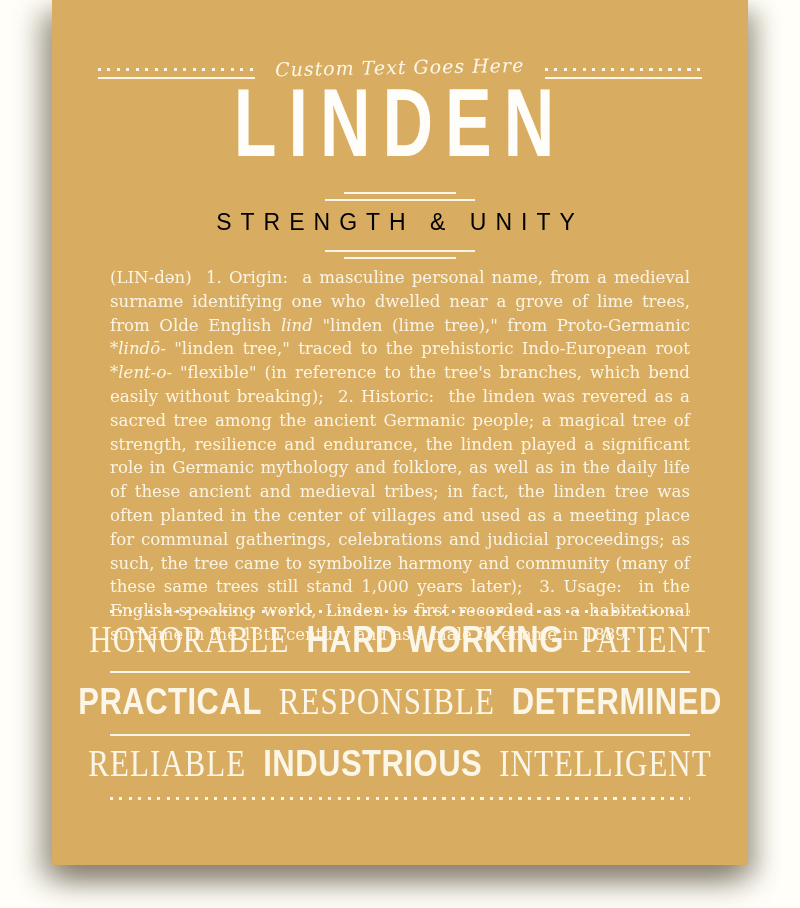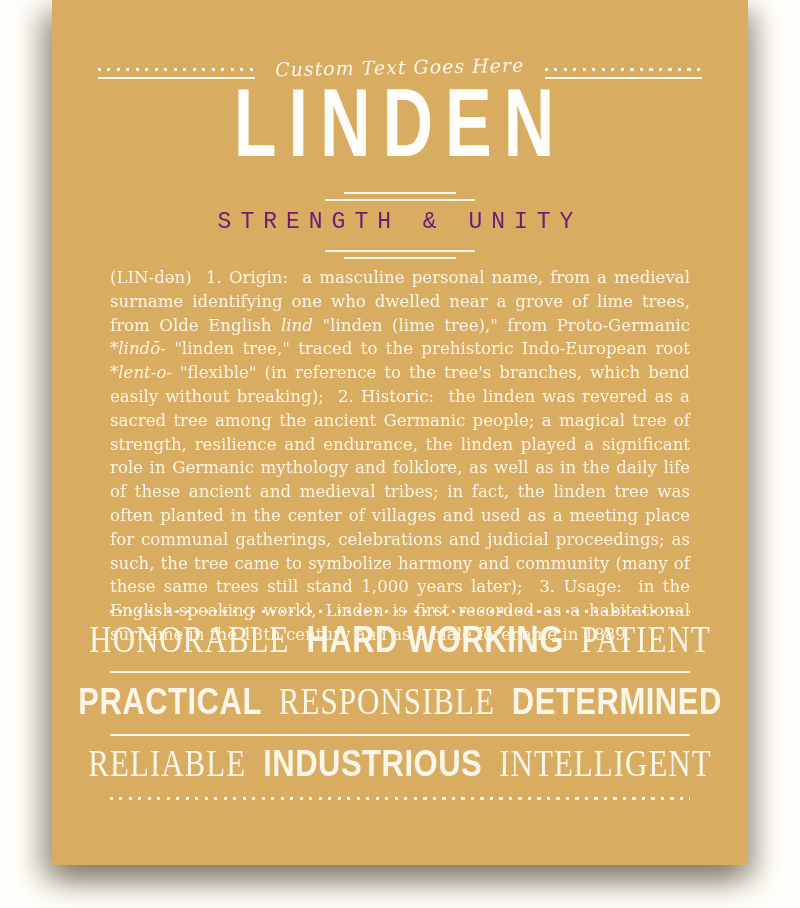--- a/index.html
+++ b/index.html
@@ -57,22 +57,22 @@
   .divider{position:absolute;left:0;right:0;display:flex;flex-direction:column;align-items:center;gap:5px;}
   .divider .ln{height:2px;background:#FCF6E8;}
   .ln-short{width:112px;}
   .ln-long{width:150px;}
   .divider-a{top:192px;}
   .divider-b{top:250px;}
 
   .subtitle{
     position:absolute;top:209px;left:0;right:0;
     text-align:center;
-    color:#701a75;
-    font-family:Liberation Mono, monospace;
+    color:#000000;
+    font-family:Liberation Sans, sans-serif;
     font-size:23px;
     letter-spacing:9px;
     white-space:nowrap;
   }
 
   
   .para{
     position:absolute;top:266px;left:58px;right:58px;
     color:#FBF4E4;
     font-family:"DejaVu Serif", serif;

